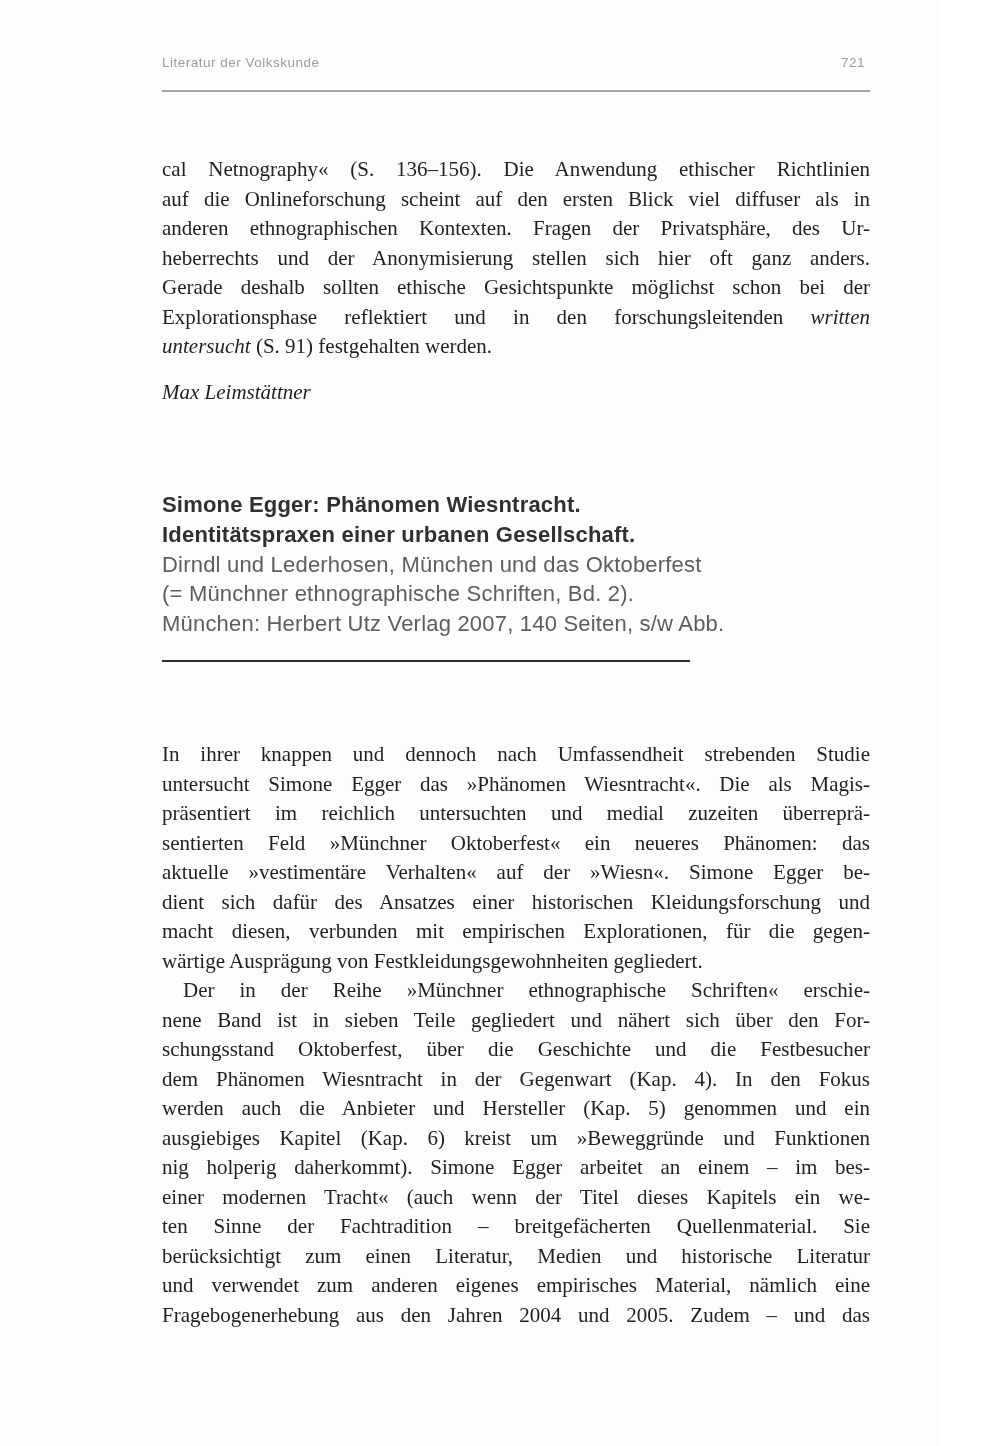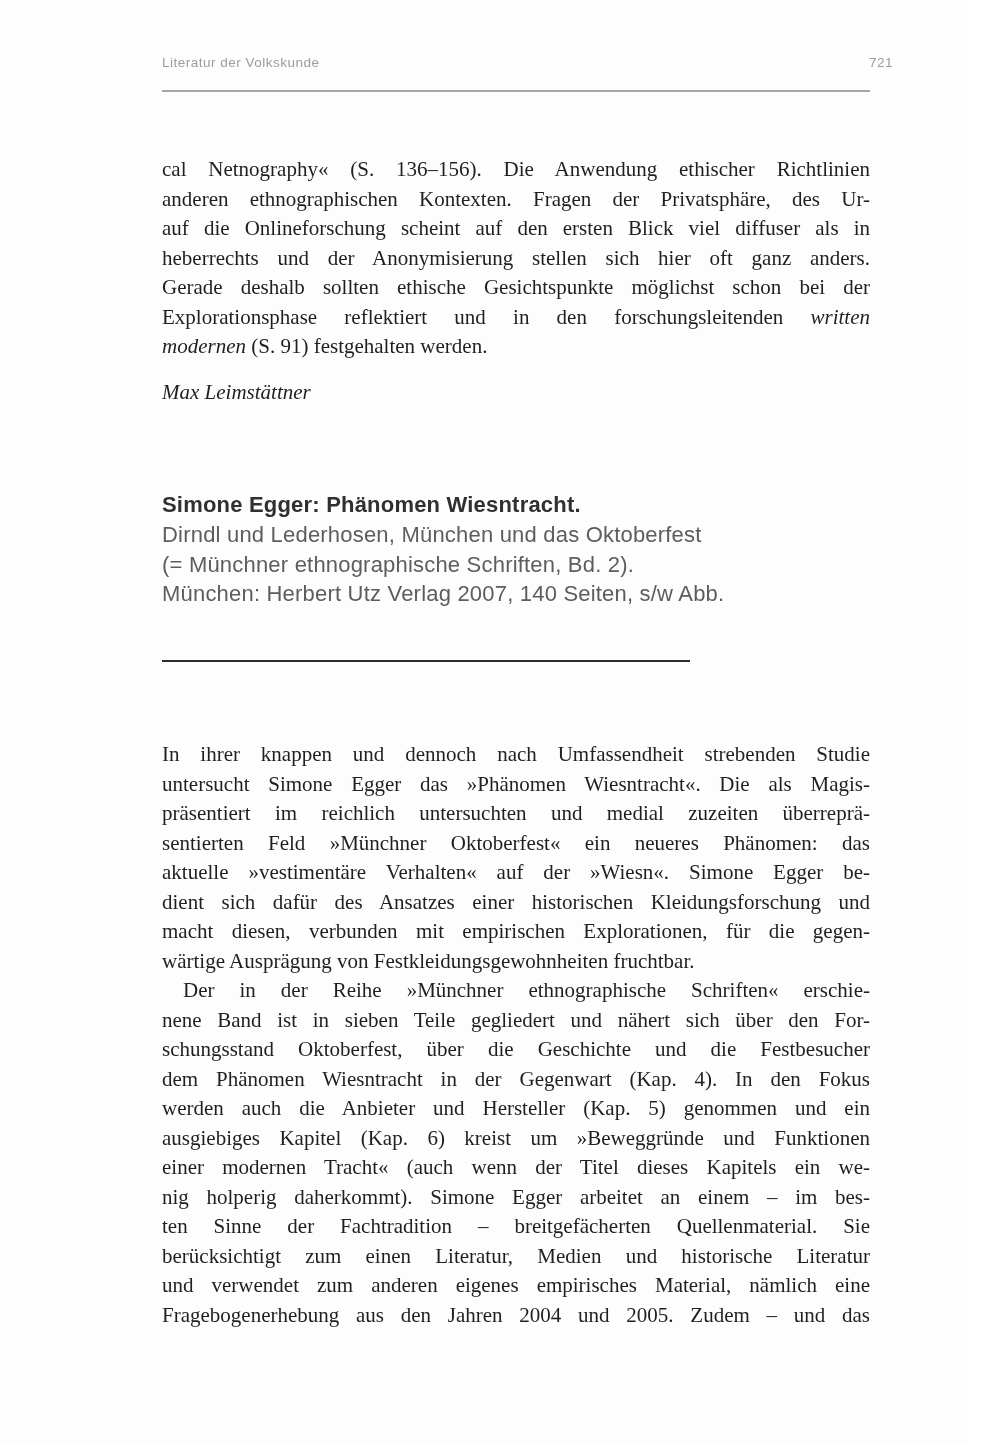--- a/index.html
+++ b/index.html
@@ -4,21 +4,20 @@
 <style>
   html, body { margin: 0; padding: 0; background: #ffffff; }
   .page {
     position: relative;
     width: 940px;
     height: 1446px;
     background: var(--paper, #fdfdfd);
     overflow: hidden;
     font-family: "Liberation Serif", serif;
     color: var(--ink, #1f1f1f);
-    padding-left: 28px;
   }
   
   .running-head {
     position: absolute;
     left: 162px;
     top: 55px;
     font-family: "Liberation Sans", sans-serif;
     font-size: 13.5px;
     letter-spacing: 0.5px;
     color: var(--head-gray, #9c9c9c);
@@ -91,55 +90,56 @@
 <body>
 
 <div class="page">
 
   <div class="running-head">Literatur der Volkskunde</div>
   <div class="page-number">721</div>
   <div class="head-rule"></div>
 
   <div class="textblock p-prev">
       <div class="tline"><span>cal Netnography« (S. 136–156). Die Anwendung ethischer Richtlinien</span></div>
+      <div class="tline"><span>auf die Onlineforschung scheint auf den ersten Blick viel diffuser als in</span></div>
       <div class="tline"><span>anderen ethnographischen Kontexten. Fragen der Privatsphäre, des Ur-</span></div>
-      <div class="tline"><span>auf die Onlineforschung scheint auf den ersten Blick viel diffuser als in</span></div>
       <div class="tline"><span>heberrechts und der Anonymisierung stellen sich hier oft ganz anders.</span></div>
       <div class="tline"><span>Gerade deshalb sollten ethische Gesichtspunkte möglichst schon bei der</span></div>
       <div class="tline"><span>Explorationsphase reflektiert und in den forschungsleitenden </span><span class="it">written</span></div>
-      <div class="tline left-last"><span class="it">modernen</span><span> (S. 91) festgehalten werden.</span></div>
+      <div class="tline left-last"><span class="it">untersucht</span><span> (S. 91) festgehalten werden.</span></div>
     </div>
 
   <div class="author-line">Max Leimstättner</div>
 
   <div class="bookblock">
     <div class="bold">Simone Egger: Phänomen Wiesntracht.</div>
+    <div class="bold">Identitätspraxen einer urbanen Gesellschaft.</div>
     <div>Dirndl und Lederhosen, München und das Oktoberfest</div>
     <div>(= Münchner ethnographische Schriften, Bd. 2).</div>
     <div>München: Herbert Utz Verlag 2007, 140 Seiten, s/w Abb.</div>
   </div>
 
   <div class="mid-rule"></div>
 
   <div class="textblock p-main">
       <div class="tline"><span>In ihrer knappen und dennoch nach Umfassendheit strebenden Studie</span></div>
       <div class="tline"><span>untersucht Simone Egger das »Phänomen Wiesntracht«. Die als Magis-</span></div>
       <div class="tline"><span>präsentiert im reichlich untersuchten und medial zuzeiten überreprä-</span></div>
       <div class="tline"><span>sentierten Feld »Münchner Oktoberfest« ein neueres Phänomen: das</span></div>
       <div class="tline"><span>aktuelle »vestimentäre Verhalten« auf der »Wiesn«. Simone Egger be-</span></div>
       <div class="tline"><span>dient sich dafür des Ansatzes einer historischen Kleidungsforschung und</span></div>
       <div class="tline"><span>macht diesen, verbunden mit empirischen Explorationen, für die gegen-</span></div>
-      <div class="tline left-last"><span>wärtige Ausprägung von Festkleidungsgewohnheiten fruchtbar.</span></div>
+      <div class="tline left-last"><span>wärtige Ausprägung von Festkleidungsgewohnheiten gegliedert.</span></div>
       <div class="tline indent"><span>Der in der Reihe »Münchner ethnographische Schriften« erschie-</span></div>
       <div class="tline"><span>nene Band ist in sieben Teile gegliedert und nähert sich über den For-</span></div>
       <div class="tline"><span>schungsstand Oktoberfest, über die Geschichte und die Festbesucher</span></div>
       <div class="tline"><span>dem Phänomen Wiesntracht in der Gegenwart (Kap. 4). In den Fokus</span></div>
       <div class="tline"><span>werden auch die Anbieter und Hersteller (Kap. 5) genommen und ein</span></div>
       <div class="tline"><span>ausgiebiges Kapitel (Kap. 6) kreist um »Beweggründe und Funktionen</span></div>
+      <div class="tline"><span>nig holperig daherkommt). Simone Egger arbeitet an einem – im bes-</span></div>
       <div class="tline"><span>einer modernen Tracht« (auch wenn der Titel dieses Kapitels ein we-</span></div>
-      <div class="tline"><span>nig holperig daherkommt). Simone Egger arbeitet an einem – im bes-</span></div>
       <div class="tline"><span>ten Sinne der Fachtradition – breitgefächerten Quellenmaterial. Sie</span></div>
       <div class="tline"><span>berücksichtigt zum einen Literatur, Medien und historische Literatur</span></div>
       <div class="tline"><span>und verwendet zum anderen eigenes empirisches Material, nämlich eine</span></div>
       <div class="tline"><span>Fragebogenerhebung aus den Jahren 2004 und 2005. Zudem – und das</span></div>
     </div>
 
 </div>
 
 </body></html>

